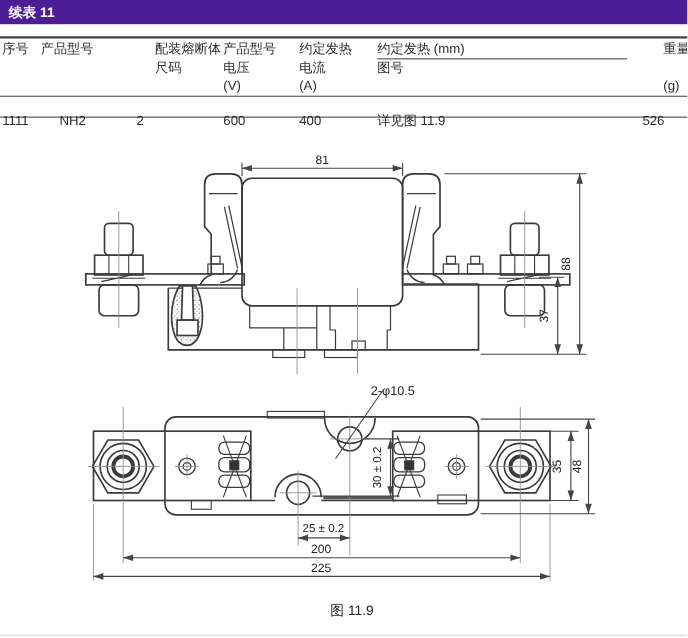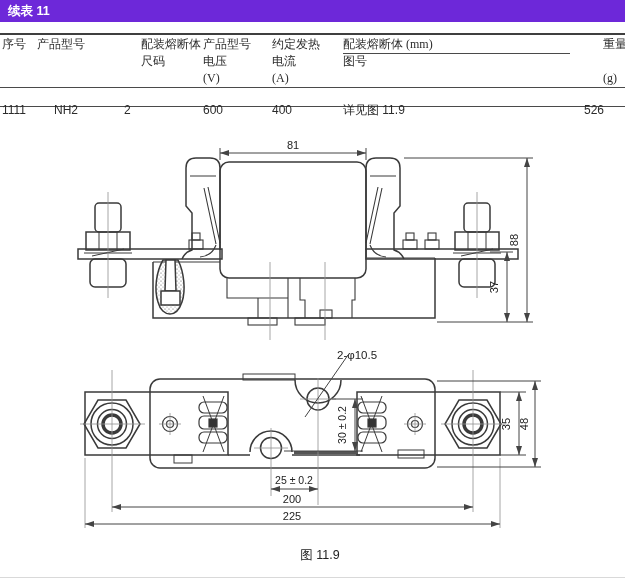--- a/index.html
+++ b/index.html
@@ -3,28 +3,28 @@
 <meta charset="utf-8">
 <style>
   html,body{margin:0;padding:0;}
   body{
     width:625px;height:580px;position:relative;background:#ffffff;
     font-family:"Liberation Sans","DejaVu Sans",sans-serif;
     color:#2b2b2b;overflow:hidden;
   }
   .abs{position:absolute;}
   #header-bar{
-    left:0;top:0;width:625px;height:22px;background:#6d28d9;
+    left:0;top:0;width:625px;height:22px;background:#4c1d95;
     color:#ffffff;font-weight:bold;font-size:12.5px;line-height:22px;
     padding-left:8px;box-sizing:border-box;
   }
   .rule{left:0;width:625px;background:#4a4a4a;height:1px;}
   .rule-strong{height:2px;background:#3f3f3f;}
   .hcell,.dcell{font-size:12px;line-height:17px;white-space:nowrap;}
-  .hcell{top:36px;font-family:Liberation Serif, serif;}
+  .hcell{top:36px;}
   .dcell{top:102px;}
   .col-underline{background:#4a4a4a;height:1px;}
   #fig-caption-svg{left:0;top:120px;}
   #bottom-edge{left:0;top:577px;width:625px;height:1px;background:#d9d9d9;}
   svg text{font-family:"Liberation Sans","DejaVu Sans",sans-serif;fill:#222222;}
 </style>
 </head>
 <body>
 
 <div id="header-bar" class="abs">
@@ -50,21 +50,21 @@
   <div>产品型号</div>
   <div>电压</div>
   <div>(V)</div>
 </div>
 <div class="abs hcell" style="left:272px">
   <div>约定发热</div>
   <div>电流</div>
   <div>(A)</div>
 </div>
 <div class="abs hcell" style="left:343px">
-  <div>配装熔断体 (mm)</div>
+  <div>约定发热 (mm)</div>
   <div>图号</div>
 </div>
 <div class="abs hcell" style="left:603px">
   <div>重量</div>
   <div style="height:17px"></div>
   <div>(g)</div>
 </div>
 
 <div class="abs dcell" style="left:2px">1111</div>
 <div class="abs dcell" style="left:54px">NH2</div>

